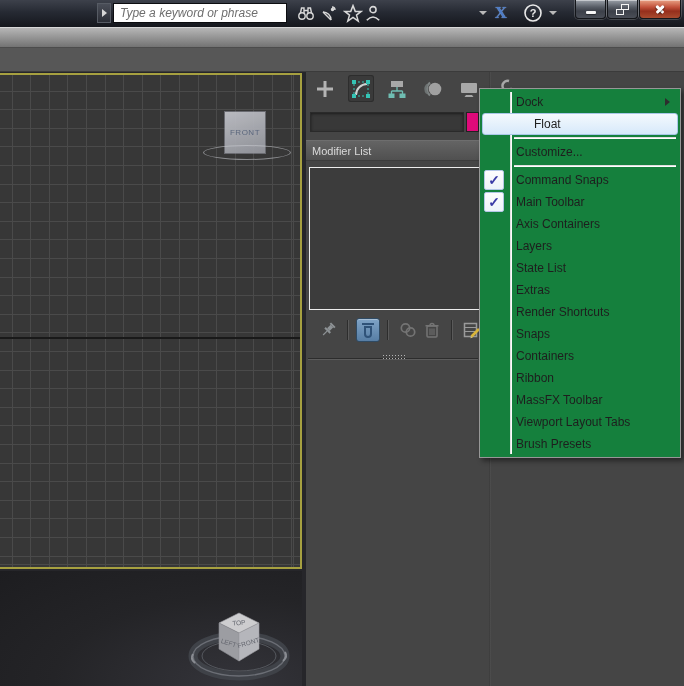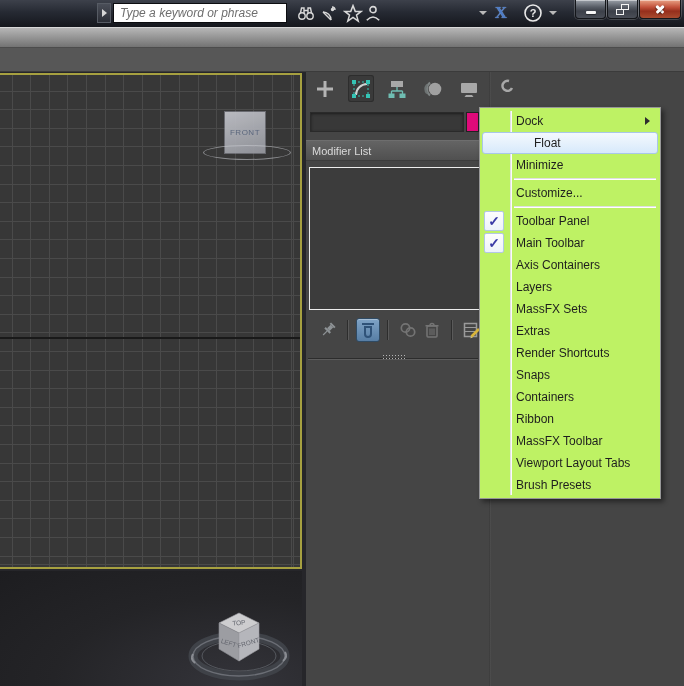--- a/index.html
+++ b/index.html
@@ -80,22 +80,22 @@
   .st-btn{width:24px;height:24px;display:flex;align-items:center;justify-content:center;background:transparent;border:none;padding:0;}
   .st-btn.active{background:linear-gradient(#7fa3c6,#577ea5);border:1px solid #2f4a63;border-radius:3px;box-shadow:inset 0 1px 0 rgba(255,255,255,.3);}
   .vial{display:flex;flex-direction:column;align-items:center;}
   .vial .cap{width:12px;height:2px;background:#2f5278;margin-bottom:1px;}
   .vial .tube{width:8px;height:12px;border:2px solid #2f5278;border-radius:0 0 5px 5px;}
   .splitter{position:absolute;left:2px;top:286px;width:170px;border-top:1px solid #2c2c2c;border-bottom:1px solid #5c5c5c;}
   .grip{position:absolute;left:76px;top:282px;width:24px;height:7px;
     background-image:radial-gradient(circle,#b5b5b5 0.8px,transparent 1px);background-size:3px 3px;}
 
   
-  .ctx{position:absolute;left:479px;top:88px;width:182px;background:#bef264;border:1px solid #979797;
-    padding:2px;box-shadow:3px 3px 5px rgba(0,0,0,.45);z-index:50;margin-top:19px;}
+  .ctx{position:absolute;left:479px;top:88px;width:202px;background:#15803d;border:1px solid #979797;
+    padding:2px;box-shadow:3px 3px 5px rgba(0,0,0,.45);z-index:50;}
   .ctx-gutter-line{position:absolute;left:30px;top:3px;bottom:3px;width:0;border-left:1px solid #e2e2e2;border-right:1px solid #fbfbfb;}
   .mi{position:relative;height:22px;display:flex;align-items:center;padding-left:34px;font-size:12px;color:#1e1e1e;}
   .mi.hl{height:22px;background:linear-gradient(#f4f9fd,#d7e9fb);border:1px solid #a9c7e8;border-radius:3px;padding-left:51px;z-index:2;}
   .sep{position:relative;height:6px;}
   .sep::after{content:"";position:absolute;left:32px;right:2px;top:2px;border-top:1px solid #dfdfdf;border-bottom:1px solid #fff;}
   .check{position:absolute;left:2px;top:1px;width:20px;height:20px;border:1px solid #b3c7e6;border-radius:2px;
     background:linear-gradient(#fdfdfd,#edf3fa);display:flex;align-items:center;justify-content:center;
     color:#3b3ba6;font-weight:bold;font-size:14px;z-index:3;}
   .subarrow{position:absolute;right:8px;top:7px;width:0;height:0;border-left:5px solid #2e2e2e;border-top:4px solid transparent;border-bottom:4px solid transparent;}
 </style>
@@ -302,44 +302,41 @@
   <div class="ctx">
     <div class="ctx-gutter-line"></div>
 
     <div class="mi">
       <span>Dock</span>
       <span class="subarrow"></span>
     </div>
     <div class="mi hl">
       <span>Float</span>
     </div>
-    <div class="mi">
-      <span>Minimize</span>
-    </div>
     <div class="sep"></div>
     <div class="mi">
       <span>Customize...</span>
     </div>
     <div class="sep"></div>
     <div class="mi">
       <span class="check">✓</span>
-      <span>Toolbar Panel</span>
+      <span>Command Snaps</span>
     </div>
     <div class="mi">
       <span class="check">✓</span>
       <span>Main Toolbar</span>
     </div>
     <div class="mi">
       <span>Axis Containers</span>
     </div>
     <div class="mi">
       <span>Layers</span>
     </div>
     <div class="mi">
-      <span>MassFX Sets</span>
+      <span>State List</span>
     </div>
     <div class="mi">
       <span>Extras</span>
     </div>
     <div class="mi">
       <span>Render Shortcuts</span>
     </div>
     <div class="mi">
       <span>Snaps</span>
     </div>

